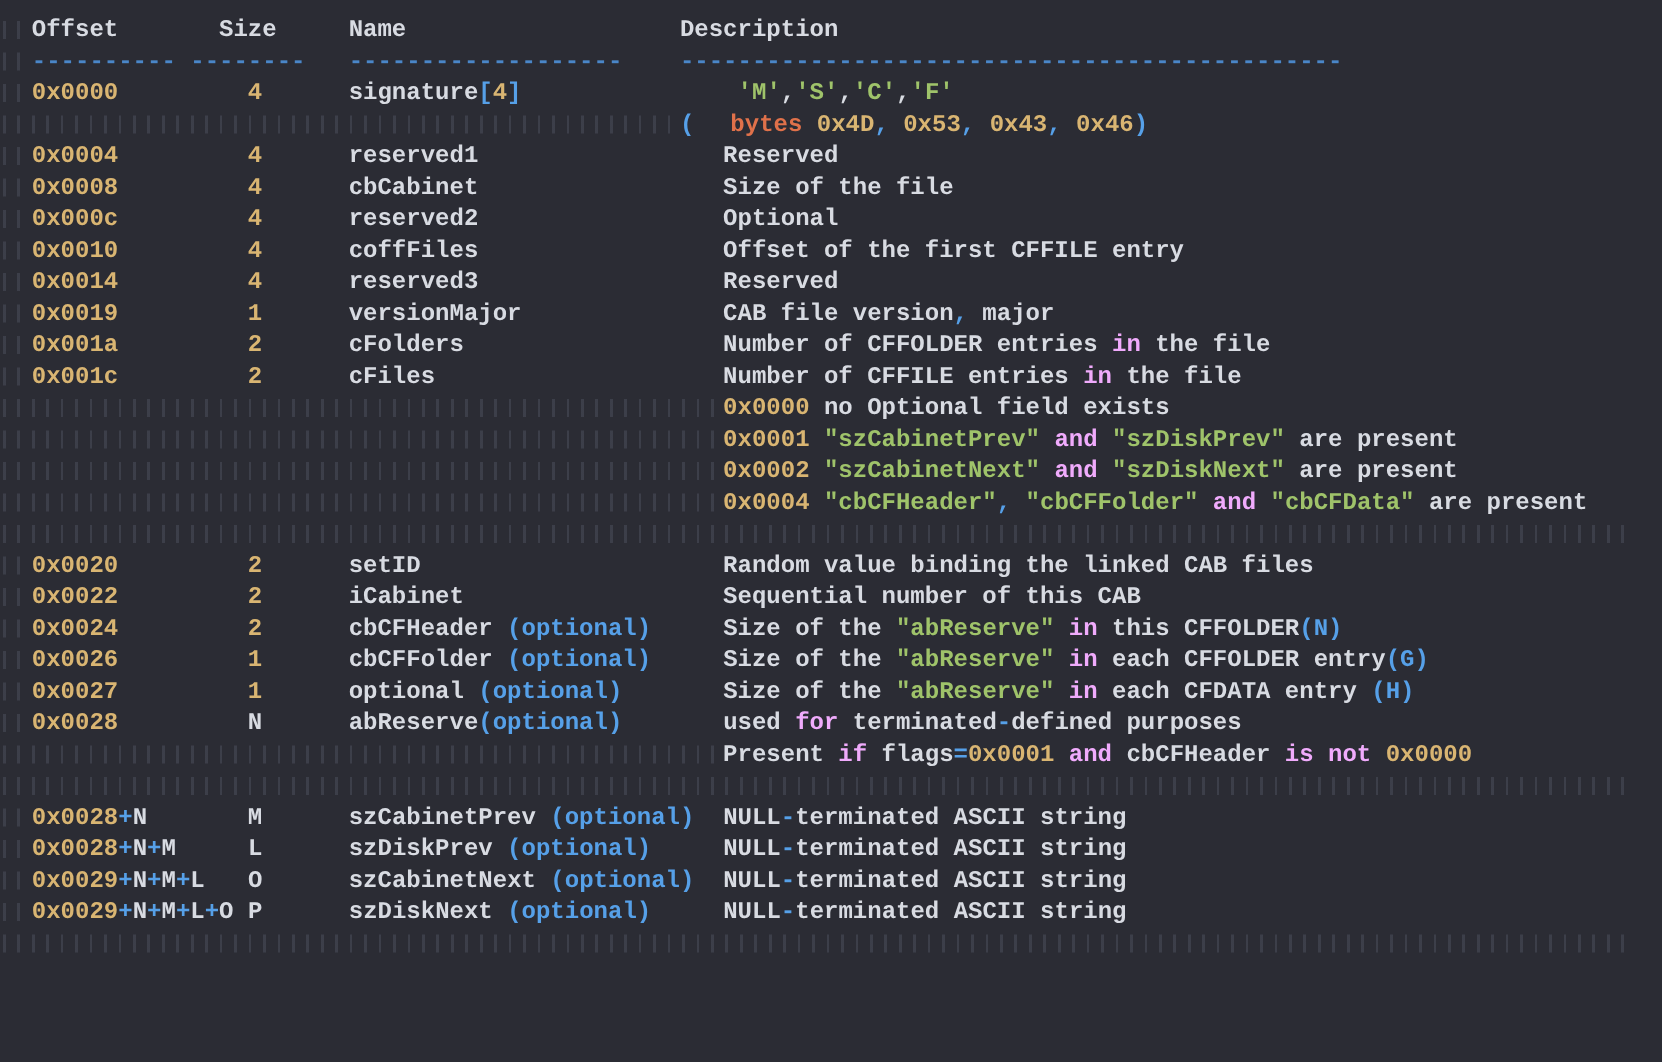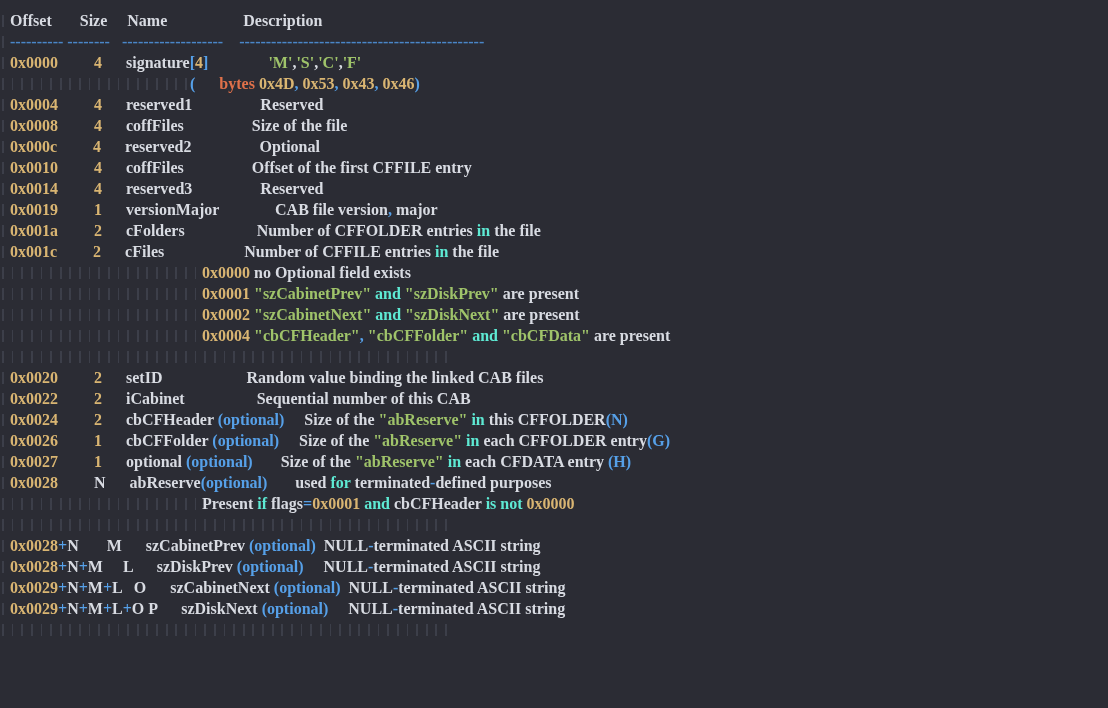--- a/index.html
+++ b/index.html
@@ -1,30 +1,30 @@
 <!DOCTYPE html>
 <html><head>
 <meta charset="utf-8">
 <style>
   html,body { margin:0; padding:0; background:#2b2c34; }
   .term {
     box-sizing:border-box;
     width:1108px; height:708px;
     padding:10px 0 0 2px;
     background:#2b2c34;
-    font-family:Liberation Serif, serif;
+    font-family:Liberation Mono, monospace;
     font-size:16px; line-height:21px; font-weight:bold;
     overflow:hidden;
   }
   .line { white-space:pre; height:21px; }
   .seg { white-space:pre; }
   .w  { color:#d8dbe2; }
   .y  { color:#d9b572; }
   .g  { color:#9fc36a; }
-  .o  { color:#5eead4; }
+  .o  { color:#f0abfc; }
   .r  { color:#e0714a;margin-left:24px; }
   .b  { color:#56a0e8; }
   .d  { color:#4a86c8; }
   .ws {
     color:transparent;
     background-image:repeating-linear-gradient(90deg,
       rgba(150,160,185,0.16) 0px, rgba(150,160,185,0.16) 1.8px,
       transparent 1.8px, transparent 9.633px);
     background-size:100% 12px;
     background-repeat:no-repeat;
@@ -34,21 +34,21 @@
 </head>
 <body>
 
 <main class="term">
   <div>
       <div class="line"><span class="seg ws">  </span><span class="seg w">Offset       Size     Name                   Description</span></div>
       <div class="line"><span class="seg ws">  </span><span class="seg d">---------- --------   -------------------    ----------------------------------------------</span></div>
       <div class="line"><span class="seg ws">  </span><span class="seg y">0x0000         4</span><span class="seg w">      signature</span><span class="seg b">[</span><span class="seg y">4</span><span class="seg b">]</span><span class="seg w">               </span><span class="seg g">'M'</span><span class="seg w">,</span><span class="seg g">'S'</span><span class="seg w">,</span><span class="seg g">'C'</span><span class="seg w">,</span><span class="seg g">'F'</span></div>
       <div class="line"><span class="seg ws">                                               </span><span class="seg b">(</span><span class="seg r">bytes</span><span class="seg w"> </span><span class="seg y">0x4D</span><span class="seg b">,</span><span class="seg y"> 0x53</span><span class="seg b">,</span><span class="seg y"> 0x43</span><span class="seg b">,</span><span class="seg y"> 0x46</span><span class="seg b">)</span></div>
       <div class="line"><span class="seg ws">  </span><span class="seg y">0x0004         4</span><span class="seg w">      reserved1                 Reserved</span></div>
-      <div class="line"><span class="seg ws">  </span><span class="seg y">0x0008         4</span><span class="seg w">      coffFiles                 Size of the file</span></div>
+      <div class="line"><span class="seg ws">  </span><span class="seg y">0x0008         4</span><span class="seg w">      cbCabinet                 Size of the file</span></div>
       <div class="line"><span class="seg ws">  </span><span class="seg y">0x000c         4</span><span class="seg w">      reserved2                 Optional</span></div>
       <div class="line"><span class="seg ws">  </span><span class="seg y">0x0010         4</span><span class="seg w">      coffFiles                 Offset of the first CFFILE entry</span></div>
       <div class="line"><span class="seg ws">  </span><span class="seg y">0x0014         4</span><span class="seg w">      reserved3                 Reserved</span></div>
       <div class="line"><span class="seg ws">  </span><span class="seg y">0x0019         1</span><span class="seg w">      versionMajor              CAB file version</span><span class="seg b">,</span><span class="seg w"> major</span></div>
       <div class="line"><span class="seg ws">  </span><span class="seg y">0x001a         2</span><span class="seg w">      cFolders                  Number of CFFOLDER entries </span><span class="seg o">in</span><span class="seg w"> the file</span></div>
       <div class="line"><span class="seg ws">  </span><span class="seg y">0x001c         2</span><span class="seg w">      cFiles                    Number of CFFILE entries </span><span class="seg o">in</span><span class="seg w"> the file</span></div>
       <div class="line"><span class="seg ws">                                                  </span><span class="seg y">0x0000</span><span class="seg w"> no Optional field exists</span></div>
       <div class="line"><span class="seg ws">                                                  </span><span class="seg y">0x0001</span><span class="seg w"> </span><span class="seg g">"szCabinetPrev"</span><span class="seg w"> </span><span class="seg o">and</span><span class="seg w"> </span><span class="seg g">"szDiskPrev"</span><span class="seg w"> are present</span></div>
       <div class="line"><span class="seg ws">                                                  </span><span class="seg y">0x0002</span><span class="seg w"> </span><span class="seg g">"szCabinetNext"</span><span class="seg w"> </span><span class="seg o">and</span><span class="seg w"> </span><span class="seg g">"szDiskNext"</span><span class="seg w"> are present</span></div>
       <div class="line"><span class="seg ws">                                                  </span><span class="seg y">0x0004</span><span class="seg w"> </span><span class="seg g">"cbCFHeader"</span><span class="seg b">,</span><span class="seg w"> </span><span class="seg g">"cbCFFolder"</span><span class="seg w"> </span><span class="seg o">and</span><span class="seg w"> </span><span class="seg g">"cbCFData"</span><span class="seg w"> are present</span></div>

